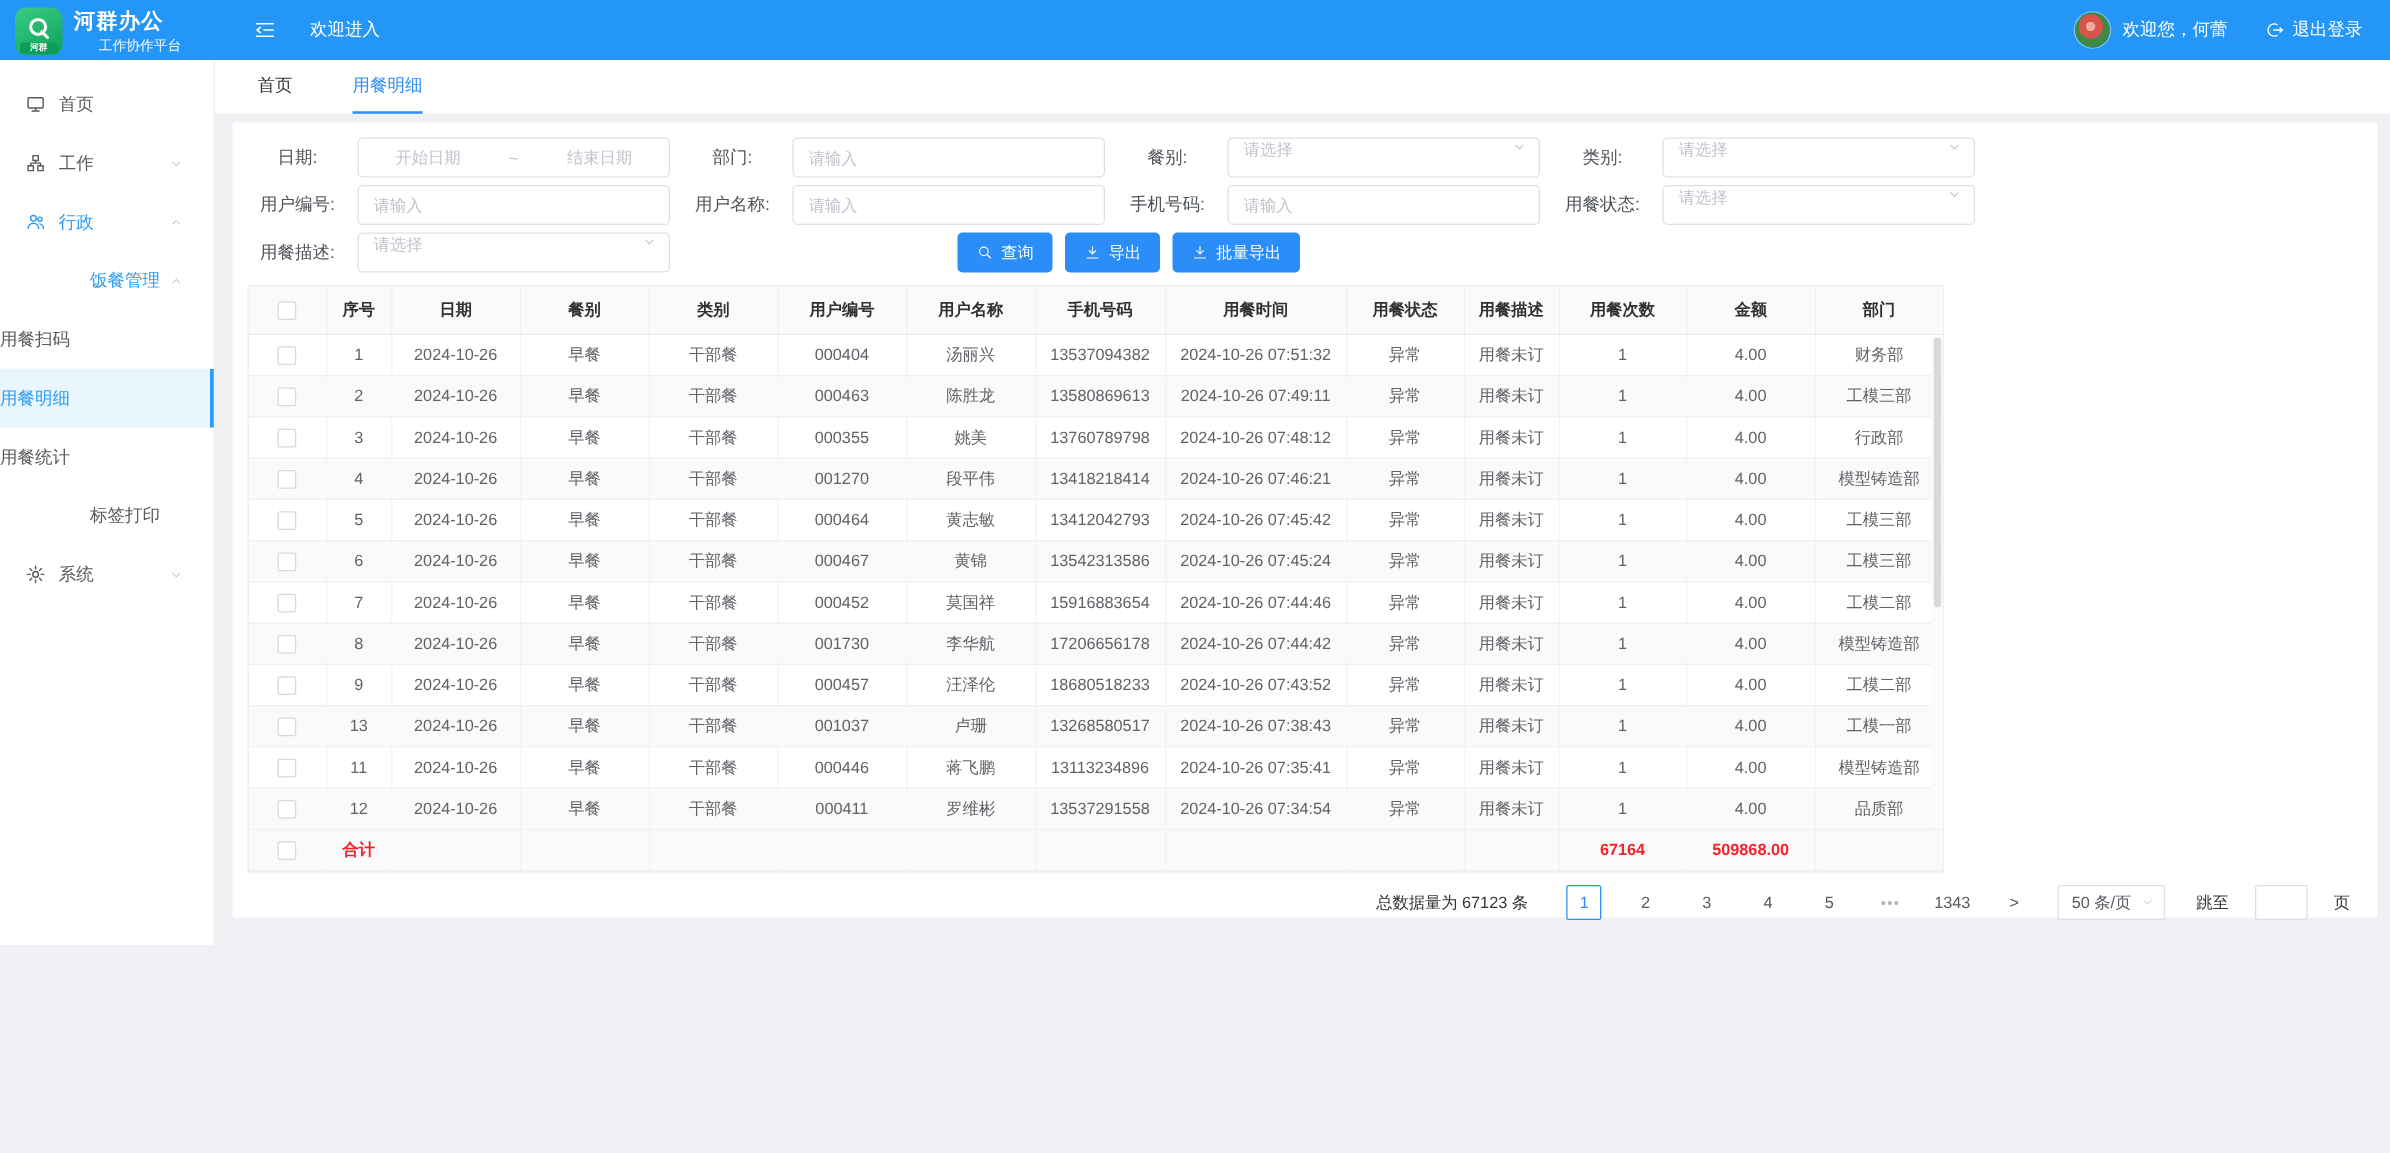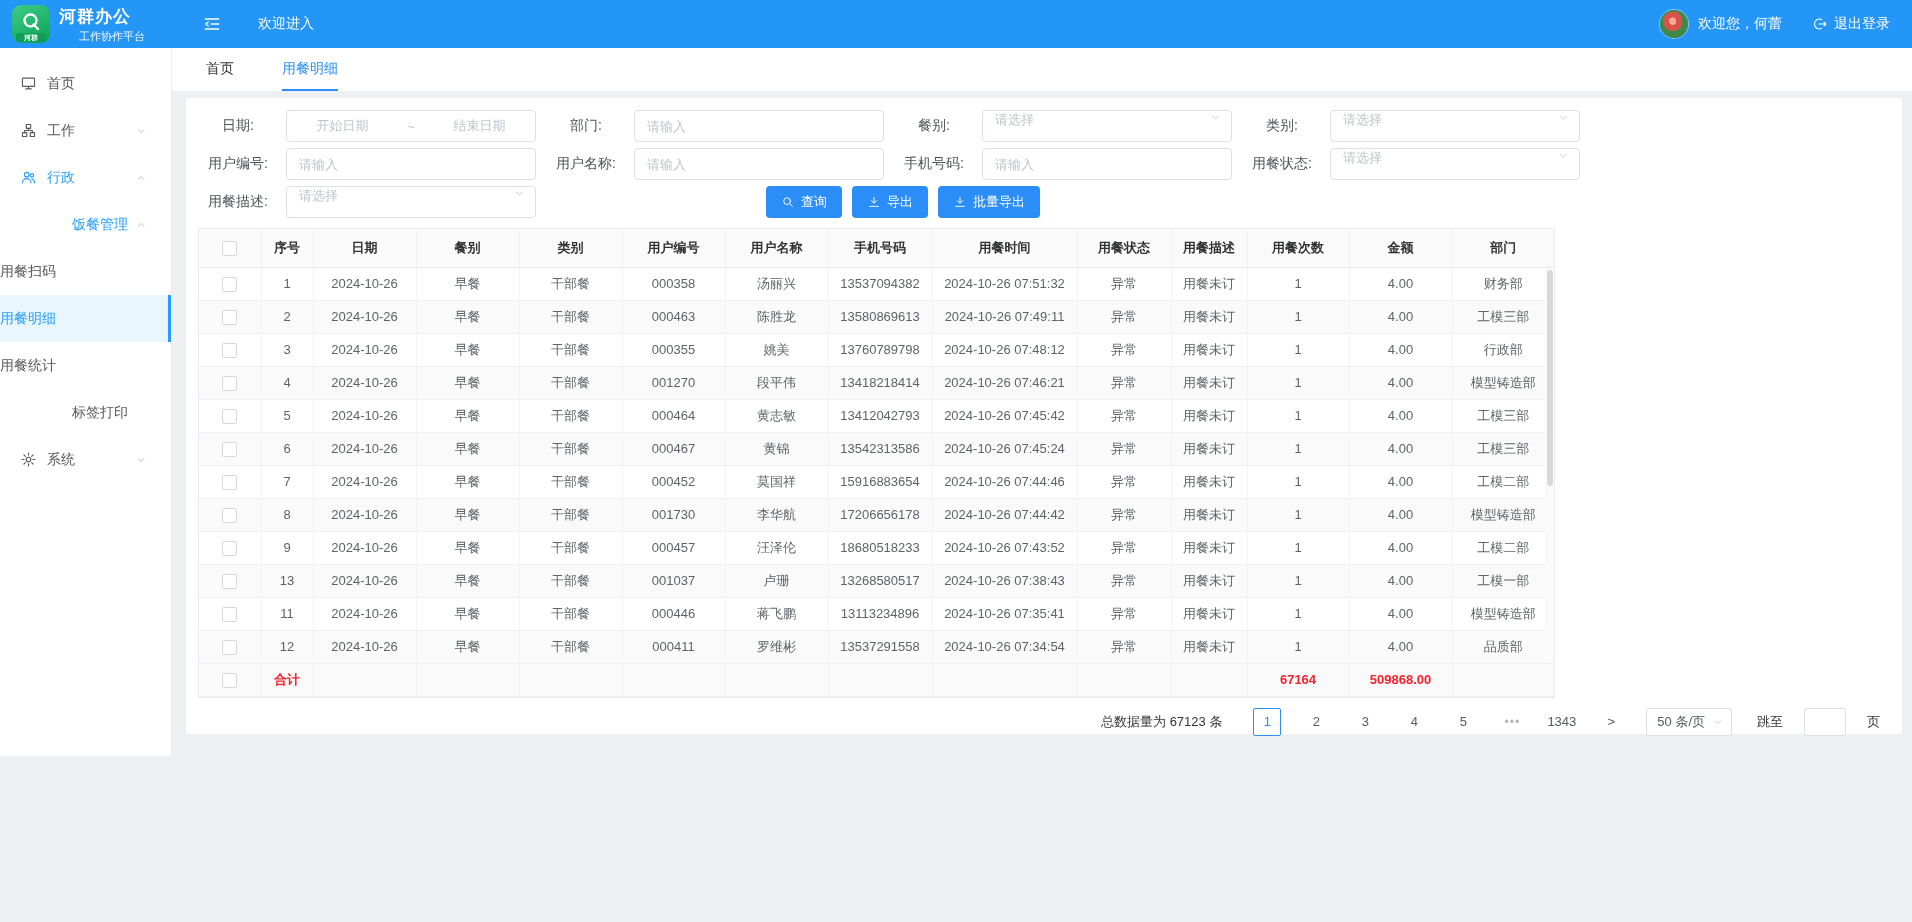--- a/index.html
+++ b/index.html
@@ -1,29 +1,29 @@
 <!DOCTYPE html>
 <html><head>
 <meta charset="utf-8">
 <style>
   *{margin:0;padding:0;box-sizing:border-box}
   body{font-family:"Liberation Sans","DejaVu Sans",sans-serif;background:#e9ebee;}
   .app{position:relative;width:1912px;height:922px;background:#eef0f3;overflow:hidden}
 
   
   .header{position:absolute;top:0;left:0;width:1912px;height:48px;background:#2496f7;display:flex;align-items:center;color:#fff;z-index:3}
-  .brand{display:flex;align-items:flex-start;padding-left:12px;width:192px;flex:0 0 auto}
+  .brand{display:flex;align-items:flex-end;padding-left:12px;width:192px;flex:0 0 auto}
   .logo{position:relative;width:38px;height:38px;border-radius:9px;background:linear-gradient(150deg,#3ecb87,#0aa257);display:flex;align-items:center;justify-content:center;flex:0 0 auto}
   .logo svg{margin-top:-4px}
   .logo-banner{position:absolute;bottom:1px;left:4px;right:4px;background:#0f9c58;color:#fff;font-size:7px;line-height:9px;text-align:center;border-radius:3px;font-weight:700}
   .brand-text{margin-left:9px;white-space:nowrap}
   .app-title{font-size:17px;font-weight:700;letter-spacing:1px}
   .app-subtitle{font-size:11px;margin-top:1px;padding-left:20px;opacity:.95}
   .collapse{margin-left:10px;display:flex;cursor:pointer;color:#fff}
-  .welcome{margin-left:36px;font-size:14px}
+  .welcome{margin-left:26px;font-size:14px}
   .h-right{margin-left:auto;display:flex;align-items:center;padding-right:22px}
   .avatar{width:28px;height:28px;border-radius:50%;flex:0 0 auto;
     background:radial-gradient(circle at 45% 40%,#f3a8a0 0 16%,#d6544a 17% 42%,#3e8a46 43% 72%,#2a6a35 73% 100%);
     box-shadow:0 0 0 1px rgba(255,255,255,.45)}
   .greeting{font-size:14px;margin:0 30px 0 10px}
   .logout{display:flex;align-items:center;gap:6px;font-size:14px;cursor:pointer}
   .logout .icon{display:flex}
 
   
   .sidebar{position:absolute;left:0;top:48px;width:172px;height:708px;background:#fff;border-right:1px solid #ebedf0;padding-top:12px;z-index:2}
@@ -346,21 +346,21 @@
                 <th>部门</th>
               </tr>
             </thead>
             <tbody>
               <tr>
                 <td><span class="checkbox"></span></td>
                 <td>1</td>
                 <td>2024-10-26</td>
                 <td>早餐</td>
                 <td>干部餐</td>
-                <td>000358</td>
+                <td>000404</td>
                 <td>汤丽兴</td>
                 <td>13537094382</td>
                 <td>2024-10-26 07:51:32</td>
                 <td>异常</td>
                 <td>用餐未订</td>
                 <td>1</td>
                 <td>4.00</td>
                 <td>财务部</td>
               </tr>
               <tr>

